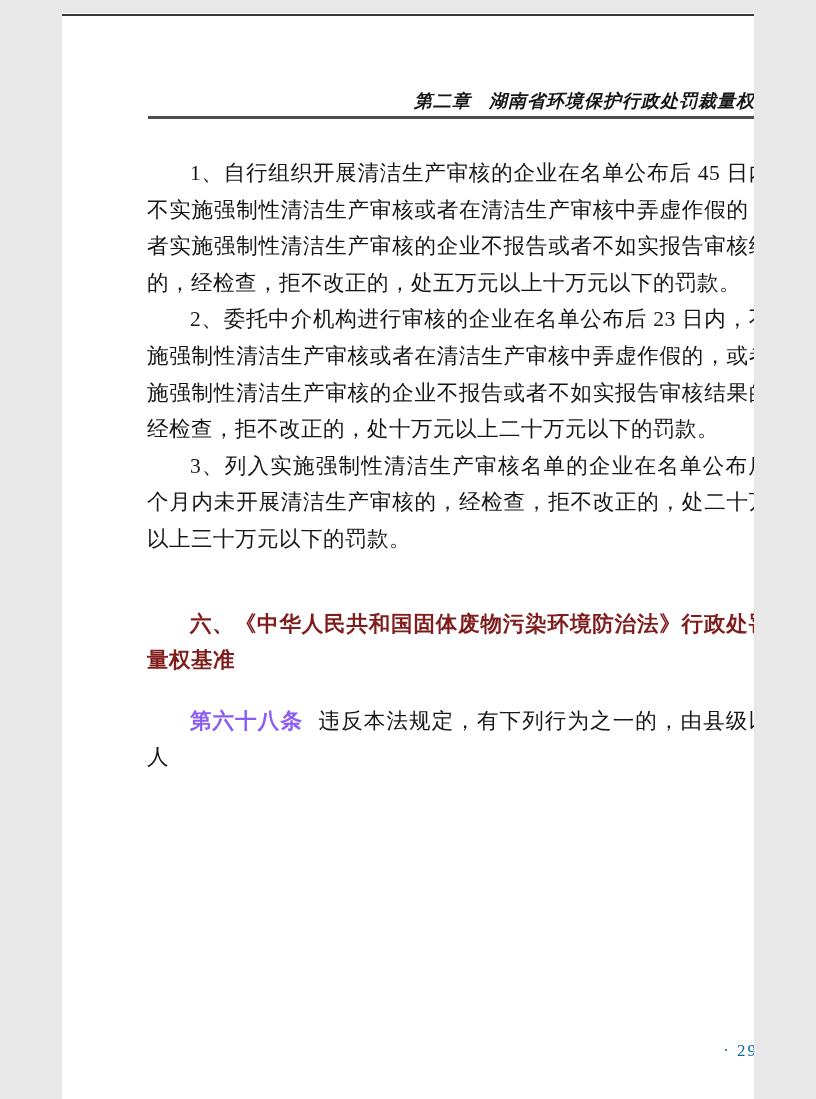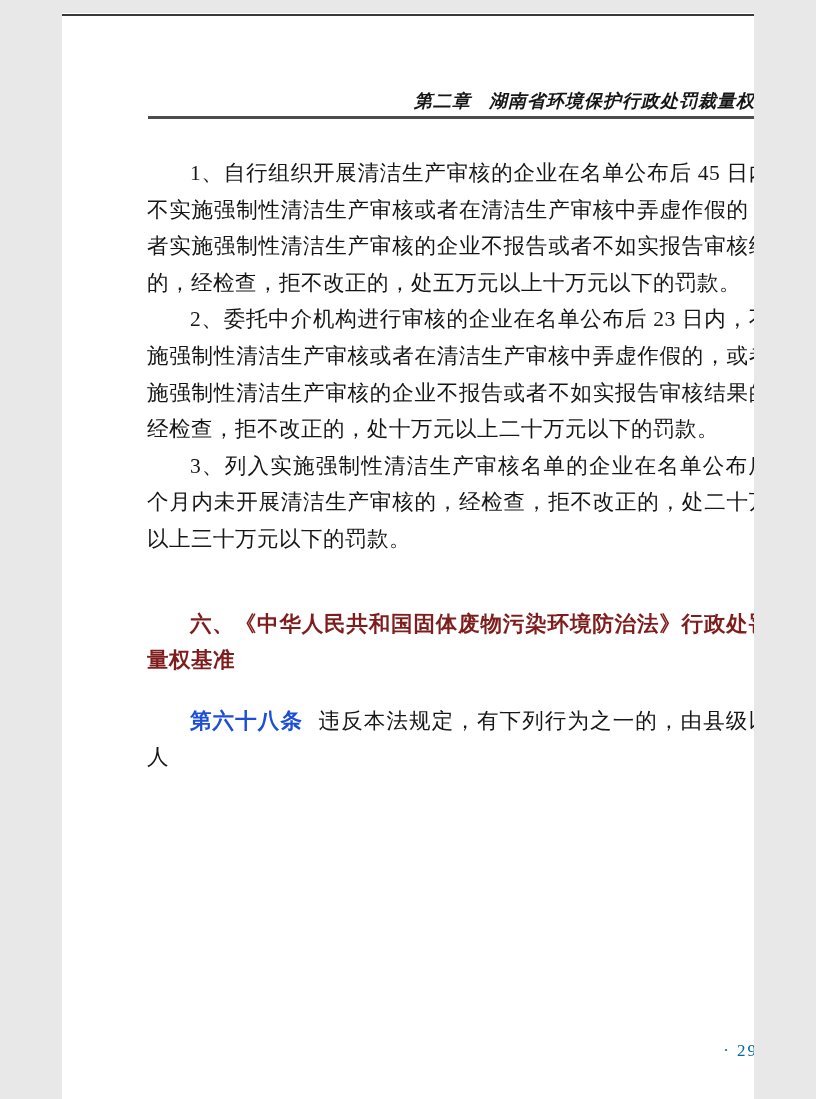--- a/index.html
+++ b/index.html
@@ -78,21 +78,21 @@
     letter-spacing: 0.5px;
     color: #7f1d1d;
   }
   .article-para {
     margin-top: 24px !important;
   }
   .article-num {
     font-family: "Liberation Sans", "DejaVu Sans", sans-serif;
     font-weight: bold;
     margin-right: 0.72em;
-    color: #1d4ed8;
+    color: #8b5cf6;
   }
   .page-number {
     position: absolute;
     top: 1028px;
     left: 86px;
     width: 624px;
     text-align: right;
     font-size: 17px;
     letter-spacing: 2px;
     color: #0369a1;

